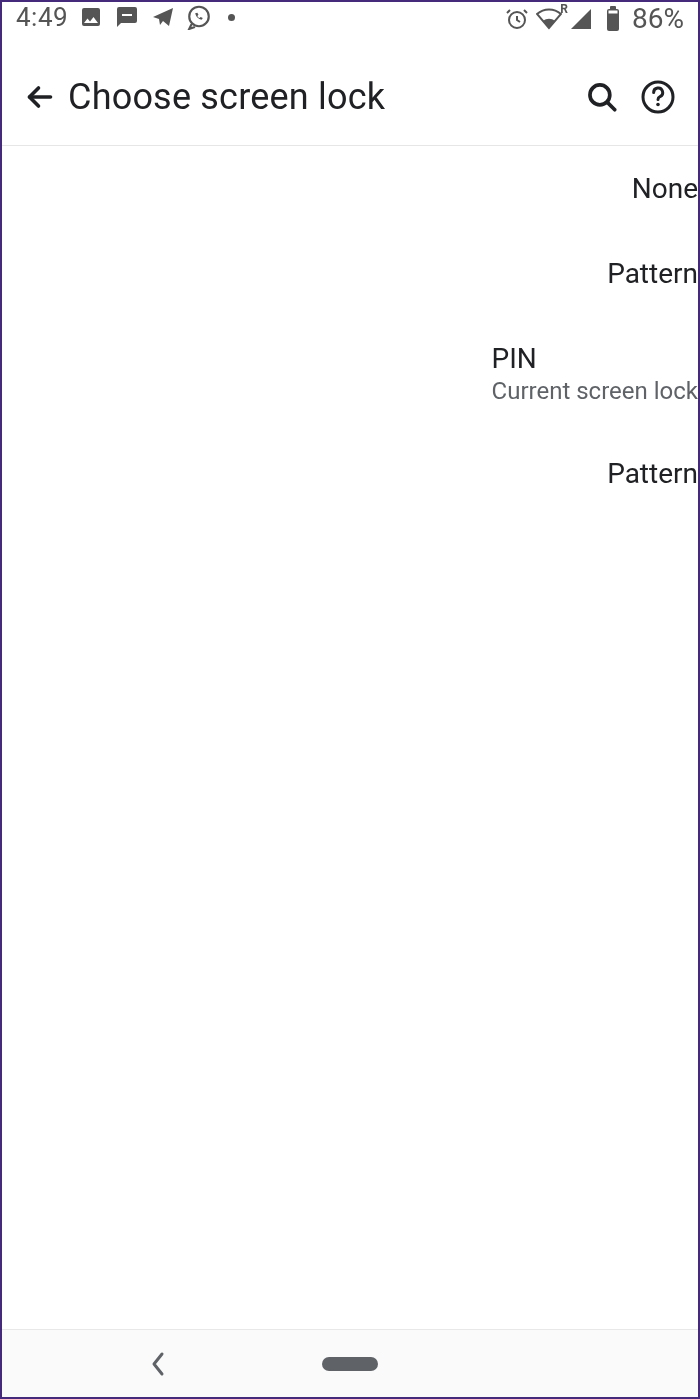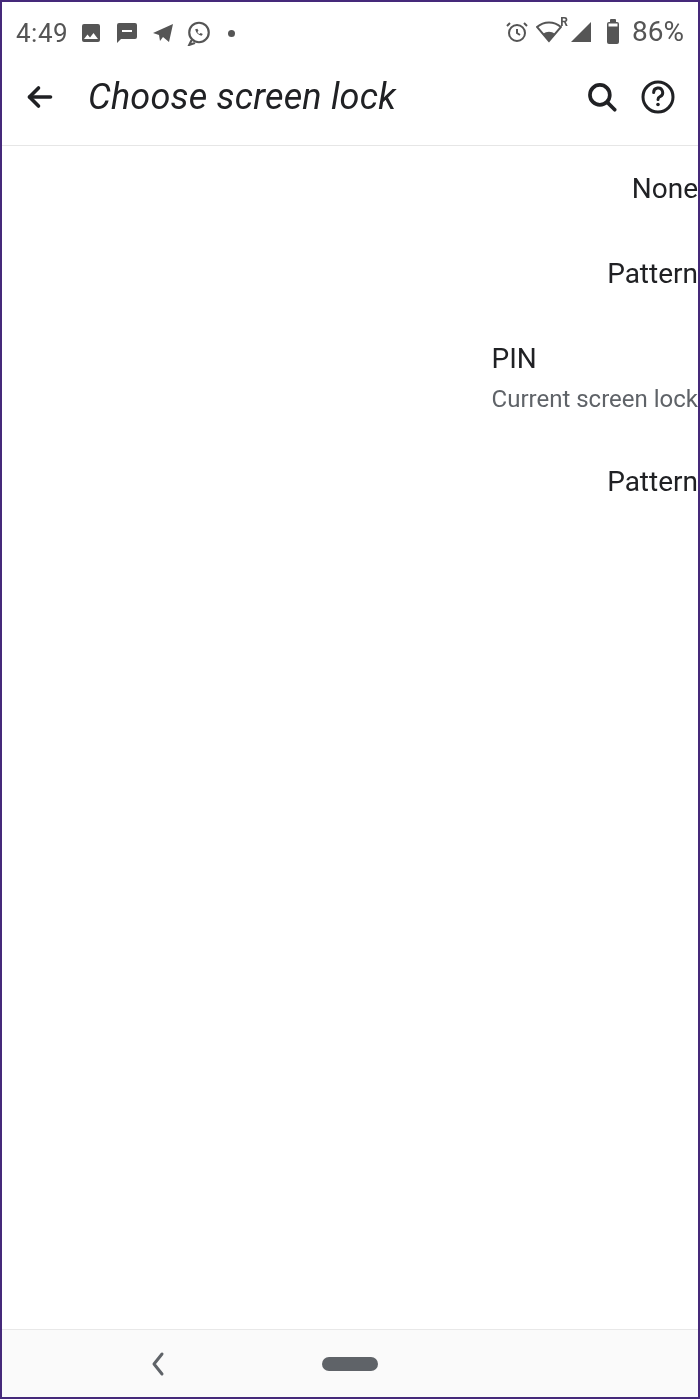--- a/index.html
+++ b/index.html
@@ -1,38 +1,38 @@
 <!DOCTYPE html>
 <html><head>
   <meta charset="utf-8">
   <style>
     * { margin: 0; padding: 0; box-sizing: border-box; }
     html, body { width: 700px; height: 1399px; font-family: Roboto, Arial, sans-serif; background: #fff; }
     .frame { width: 700px; height: 1399px; border: 2px solid #45297a; background: #fff; display: flex; flex-direction: column; }
 
     
-    .statusbar { height: 46px; display: flex; align-items: flex-end; padding: 0 14px; color: #555; }
+    .statusbar { height: 46px; display: flex; align-items: flex-start; padding: 0 14px; color: #555; }
     .sb-left { display: flex; align-items: center; gap: 10px; }
     .sb-time { font-size: 26px; color: #555; letter-spacing: 0.5px; }
     .sb-ico { width: 26px; height: 26px; display: inline-flex; align-items: center; justify-content: center; }
     .sb-dot { width: 7px; height: 7px; border-radius: 50%; background: #555; display: inline-block; margin-left: 6px; }
     .sb-right { margin-left: auto; display: flex; align-items: center; gap: 6px; }
     .sb-batt-text { font-size: 28px; color: #555; }
 
     
     .header { height: 98px; display: flex; align-items: center; padding: 0 12px 0 10px; border-bottom: 1px solid #e6e6e6; }
     .hdr-back { width: 56px; height: 56px; display: inline-flex; align-items: center; justify-content: center; cursor: pointer; }
-    .hdr-title { font-size: 36px; color: #202124; margin-left: 20px; flex: 1; font-weight: 400; letter-spacing: 0.2px; font-style: italic; }
+    .hdr-title { font-size: 36px; color: #202124; flex: 1; font-weight: 400; letter-spacing: 0.2px; }
     .hdr-act { width: 56px; height: 56px; display: inline-flex; align-items: center; justify-content: center; cursor: pointer; }
 
     
     .list { flex: 1; display: flex; flex-direction: column; align-items: flex-end; }
     .item { padding: 26px 0 26px 124px; cursor: pointer; }
     .item .primary { font-size: 28px; color: #202124; }
-    .item .secondary { font-size: 24px; color: #5f6368; margin-top: 10px; }
+    .item .secondary { font-size: 24px; color: #5f6368; margin-top: 2px; }
 
     
     .navbar { height: 68px; border-top: 1px solid #e8e8e8; background: #fafafa; position: relative; display: flex; align-items: center; }
     .nav-back { position: absolute; left: 148px; top: 50%; transform: translateY(-50%); cursor: pointer; height: 28px; display:flex; align-items:center; }
     .nav-pill { width: 56px; height: 14px; background: #5f6368; border-radius: 999px; position: absolute; left: 50%; top: 50%; transform: translate(-50%, -50%); }
   </style>
 </head>
 <body>
 
 <div class="frame">

